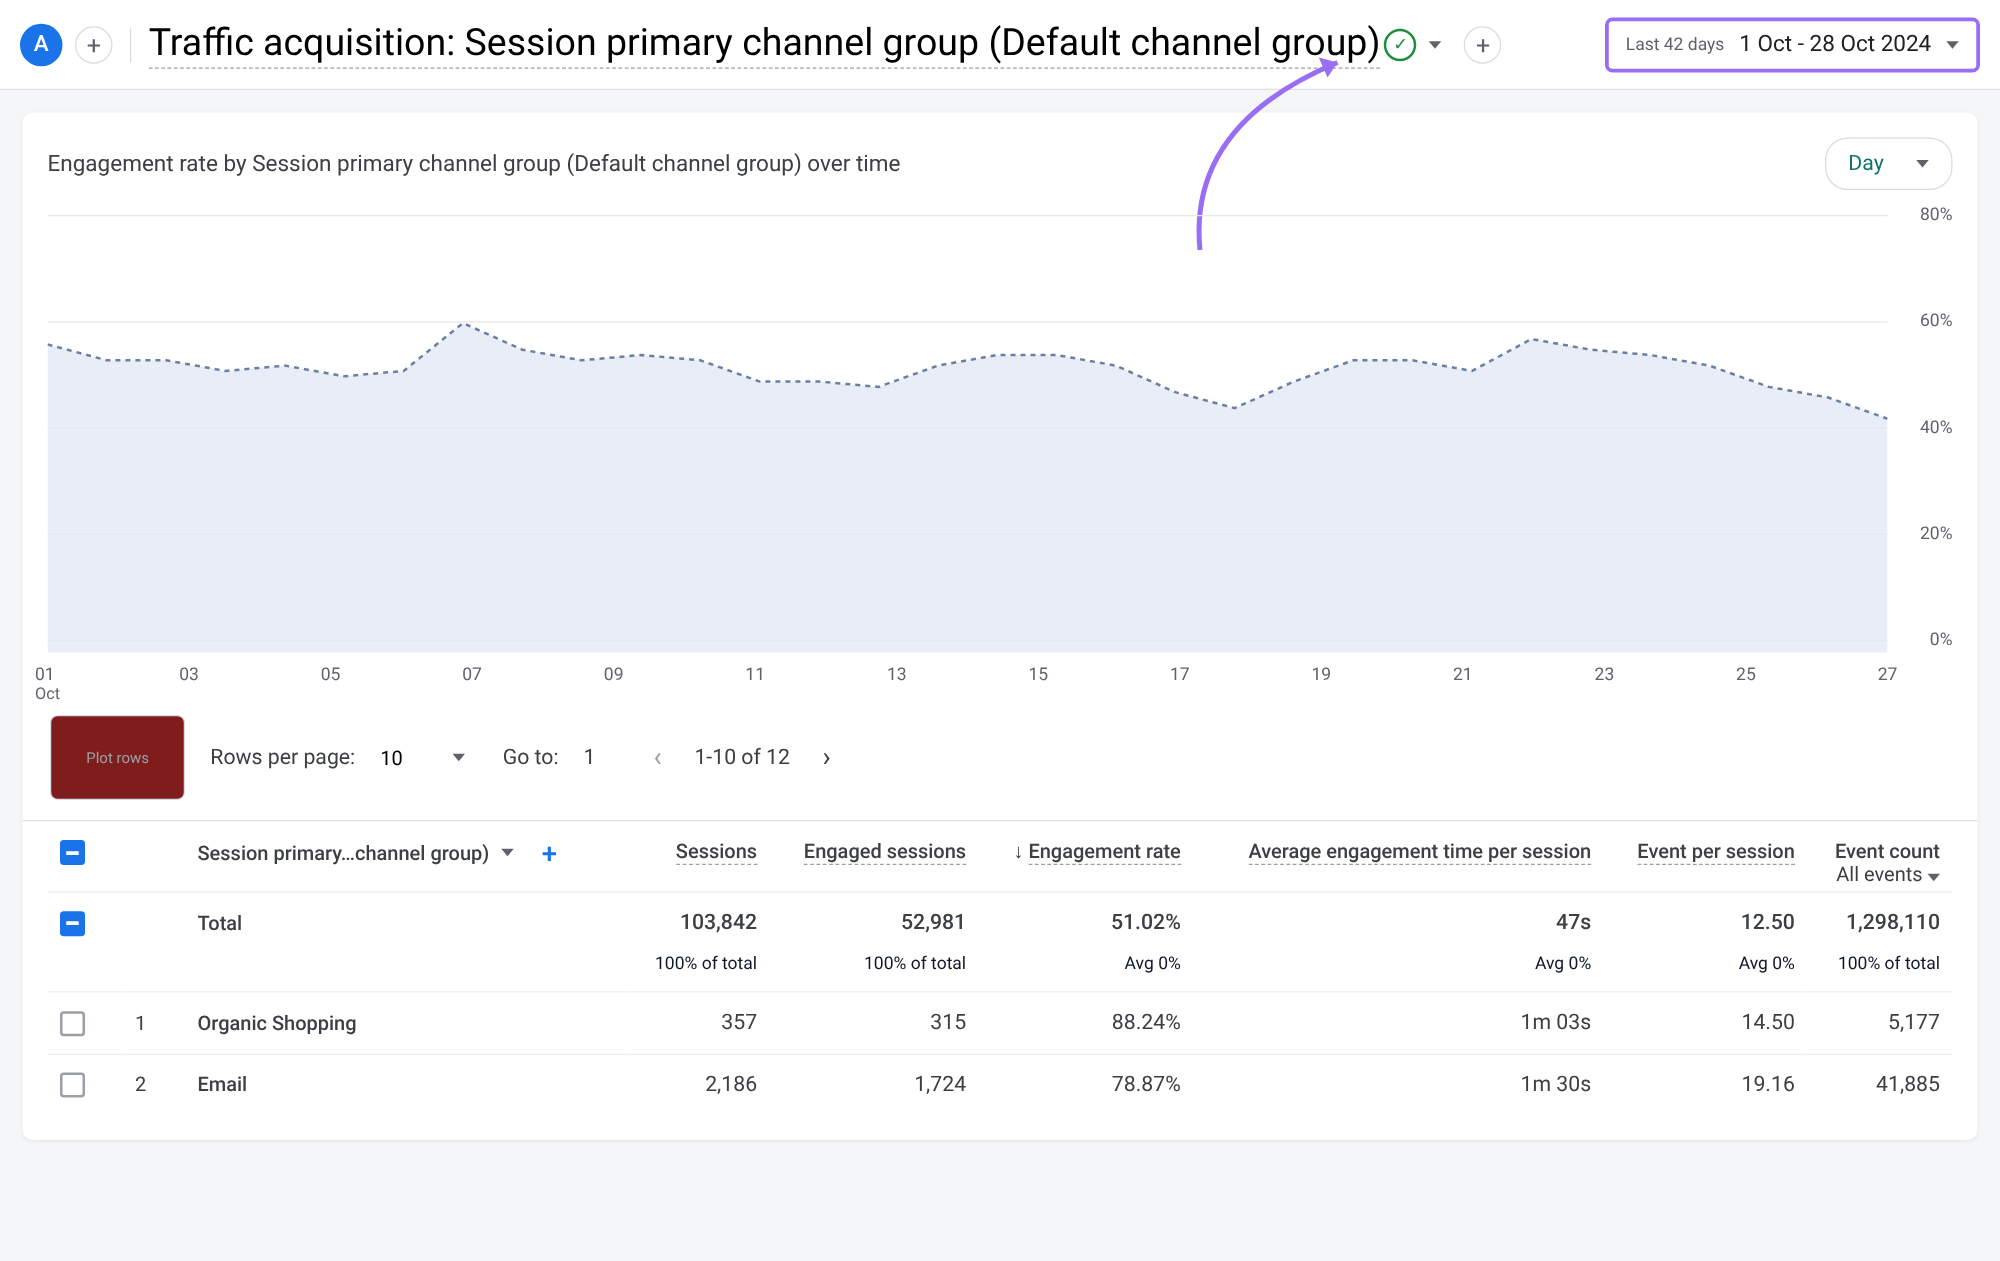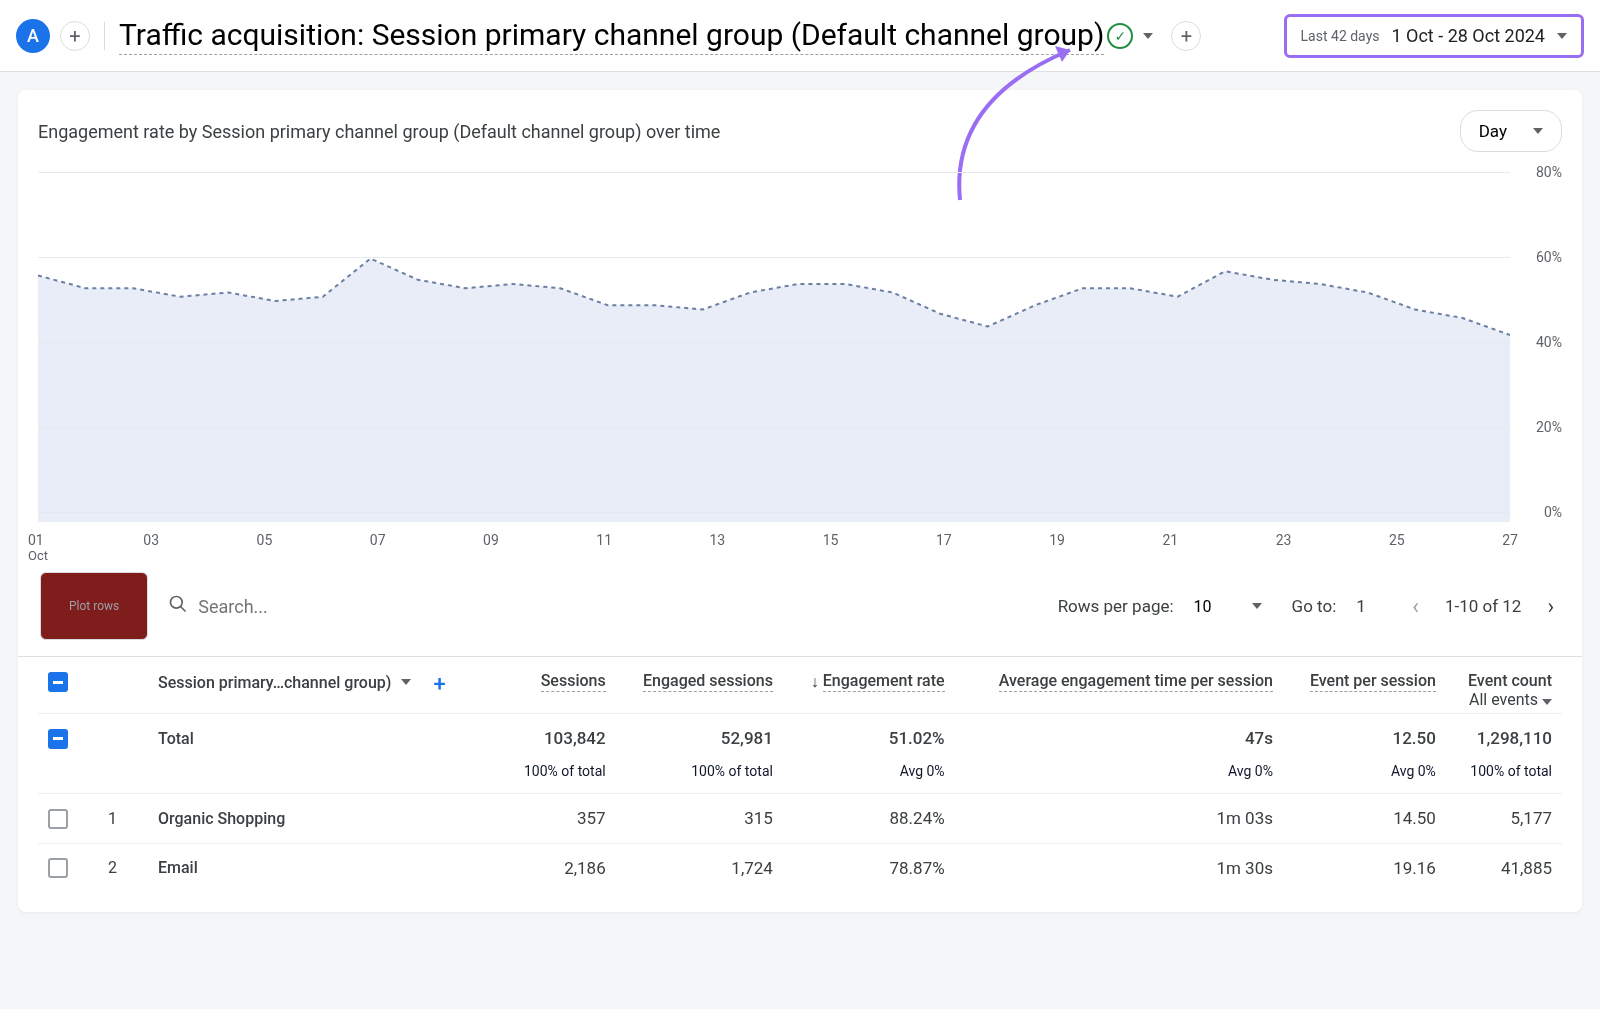--- a/index.html
+++ b/index.html
@@ -12,21 +12,21 @@
 .check-circ{width:26px;height:26px;border-radius:50%;border:2px solid #1e8e3e;display:flex;align-items:center;justify-content:center;color:#1e8e3e;font-size:14px;margin-right:4px}
 .arr-down{width:0;height:0;border-left:5px solid transparent;border-right:5px solid transparent;border-top:6px solid #5f6368;display:inline-block}
 .topbar .after-check{margin-left:6px;margin-right:18px;cursor:pointer}
 .flex-sp{flex:1}
 .date-pick{height:44px;border:3px solid #9a6ef3;border-radius:6px;display:flex;align-items:center;padding:0 14px;cursor:pointer;background:#fff;gap:12px}
 .date-pick .sub{color:#5f6368;font-size:14px}
 .date-pick .main{color:#202124;font-size:18px}
 .card{background:#fff;margin:18px;border-radius:8px;box-shadow:0 1px 3px rgba(0,0,0,.06);padding:20px}
 .chart-head{display:flex;align-items:center;margin-bottom:20px}
 .chart-title{font-size:18px;color:#3c4043}
-.gran-sel{border:1px solid #dadce0;border-radius:18px;padding:10px 18px;display:flex;align-items:center;gap:26px;cursor:pointer;font-size:17px;color:#000000}
+.gran-sel{border:1px solid #dadce0;border-radius:18px;padding:10px 18px;display:flex;align-items:center;gap:26px;cursor:pointer;font-size:17px;color:#0f766e}
 .chart-wrap{position:relative;height:360px;display:flex}
 .plotarea{position:relative;flex:1;margin-right:52px}
 .grid-line{position:absolute;left:0;right:0;height:1px;background:#e6e8eb}
 .ytick{position:absolute;right:0;width:46px;text-align:right;font-size:14px;color:#5f6368;transform:translateY(-50%)}
 .xaxis{position:absolute;left:0;right:52px;bottom:-30px;height:30px}
 .xtick{position:absolute;font-size:14px;color:#5f6368;transform:translateX(-50%);white-space:nowrap}
 .xtick .mon{display:block;font-size:13px}
 .annotation-arrow{position:absolute;width:200px;height:200px;pointer-events:none}
 .tbl-controls{display:flex;align-items:center;gap:20px;margin:40px 0 16px;padding:0 2px}
 .plot-btn{border:1px solid #dadce0;border-radius:6px;padding:26px 28px;color:#9aa0a6;font-size:12px;background:#7f1d1d;cursor:pointer}
@@ -123,29 +123,20 @@
       </div>
   <div class="ytick" style="top: 340px;">0%</div>
       <div class="ytick" style="top: 255px;">20%</div>
       <div class="ytick" style="top: 170px;">40%</div>
       <div class="ytick" style="top: 85px;">60%</div>
       <div class="ytick" style="top: 0px;">80%</div>
     </div>
 
   <div class="tbl-controls">
     <button class="plot-btn">Plot rows</button>
-    <div class="search-wrap">
-      <span>
-        <svg width="20" height="20" viewBox="0 0 24 24" fill="none" stroke="#5f6368" stroke-width="2">
-            <circle cx="10" cy="10" r="7"></circle>
-            <line x1="15" y1="15" x2="21" y2="21"></line>
-          </svg>
-      </span>
-      <input placeholder="Search..." style="">
-    </div>
     <span class="ctrl-lbl">Rows per page:</span>
     <div class="pager-sel">
       <span class="num">10</span>
       <span class="arr-down"></span>
     </div>
     <span class="ctrl-lbl">Go to:</span>
     <span class="ctrl-lbl" style="min-width:30px">1</span>
     <span class="nav-ico">‹</span>
     <span class="ctrl-lbl">1-10 of 12</span>
     <span class="nav-ico active">›</span>

